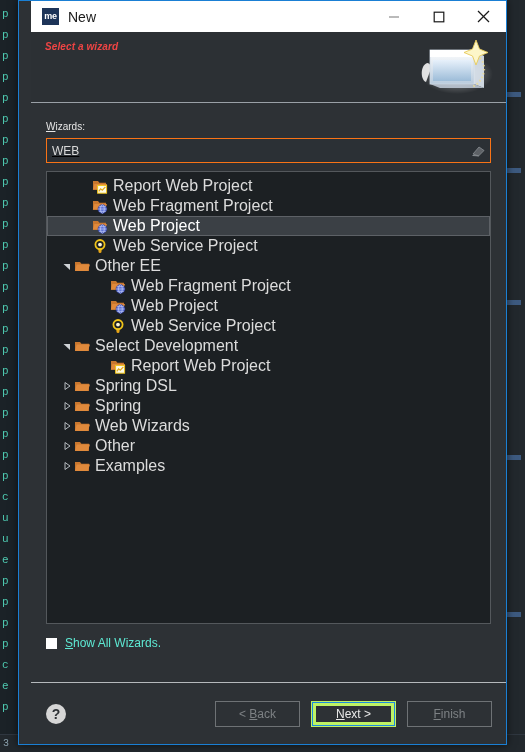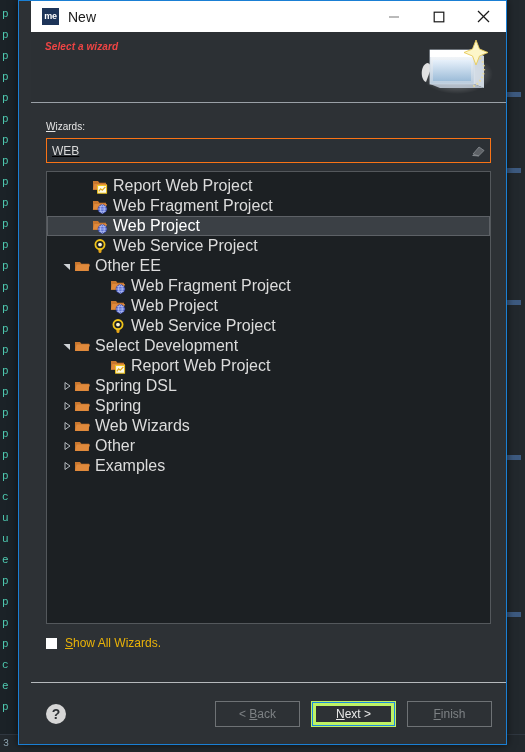--- a/index.html
+++ b/index.html
@@ -90,21 +90,21 @@
   }
   .row { height:20px; display:flex; align-items:center; position:relative; }
   .row.sel { background:#3b4045; outline:1px solid #5d6166; outline-offset:-1px; }
   .row .twisty { width:12px; height:20px; display:flex; align-items:center; justify-content:center; }
   .row .ico { width:18px; height:16px; display:flex; align-items:center; justify-content:center; }
   .row .lbl { font-size:16px; color:#dcdcdc; margin-left:4px; white-space:nowrap; }
   .row.sel .lbl { color:#ffffff; }
 
   .checkrow { margin-top:12px; display:flex; align-items:center; flex:0 0 auto; }
   .cbox { width:11px; height:11px; background:#ffffff; border:1px solid #ffffff; }
-  .checkrow .ctext { font-size:12px; color:#eab308; margin-left:8px; }
+  .checkrow .ctext { font-size:12px; color:#5eead4; margin-left:8px; }
   .checkrow .ctext u { text-decoration:underline; }
 
   .spacer { flex:1; }
 
   .btnbar {
     flex:0 0 62px; border-top:1px solid #b5b9bc; background:#2d3135;
     display:flex; align-items:center; padding:0 14px;
   }
   .help-icon { width:22px; height:22px; }
   .btns { margin-left:auto; display:flex; gap:11px; }

